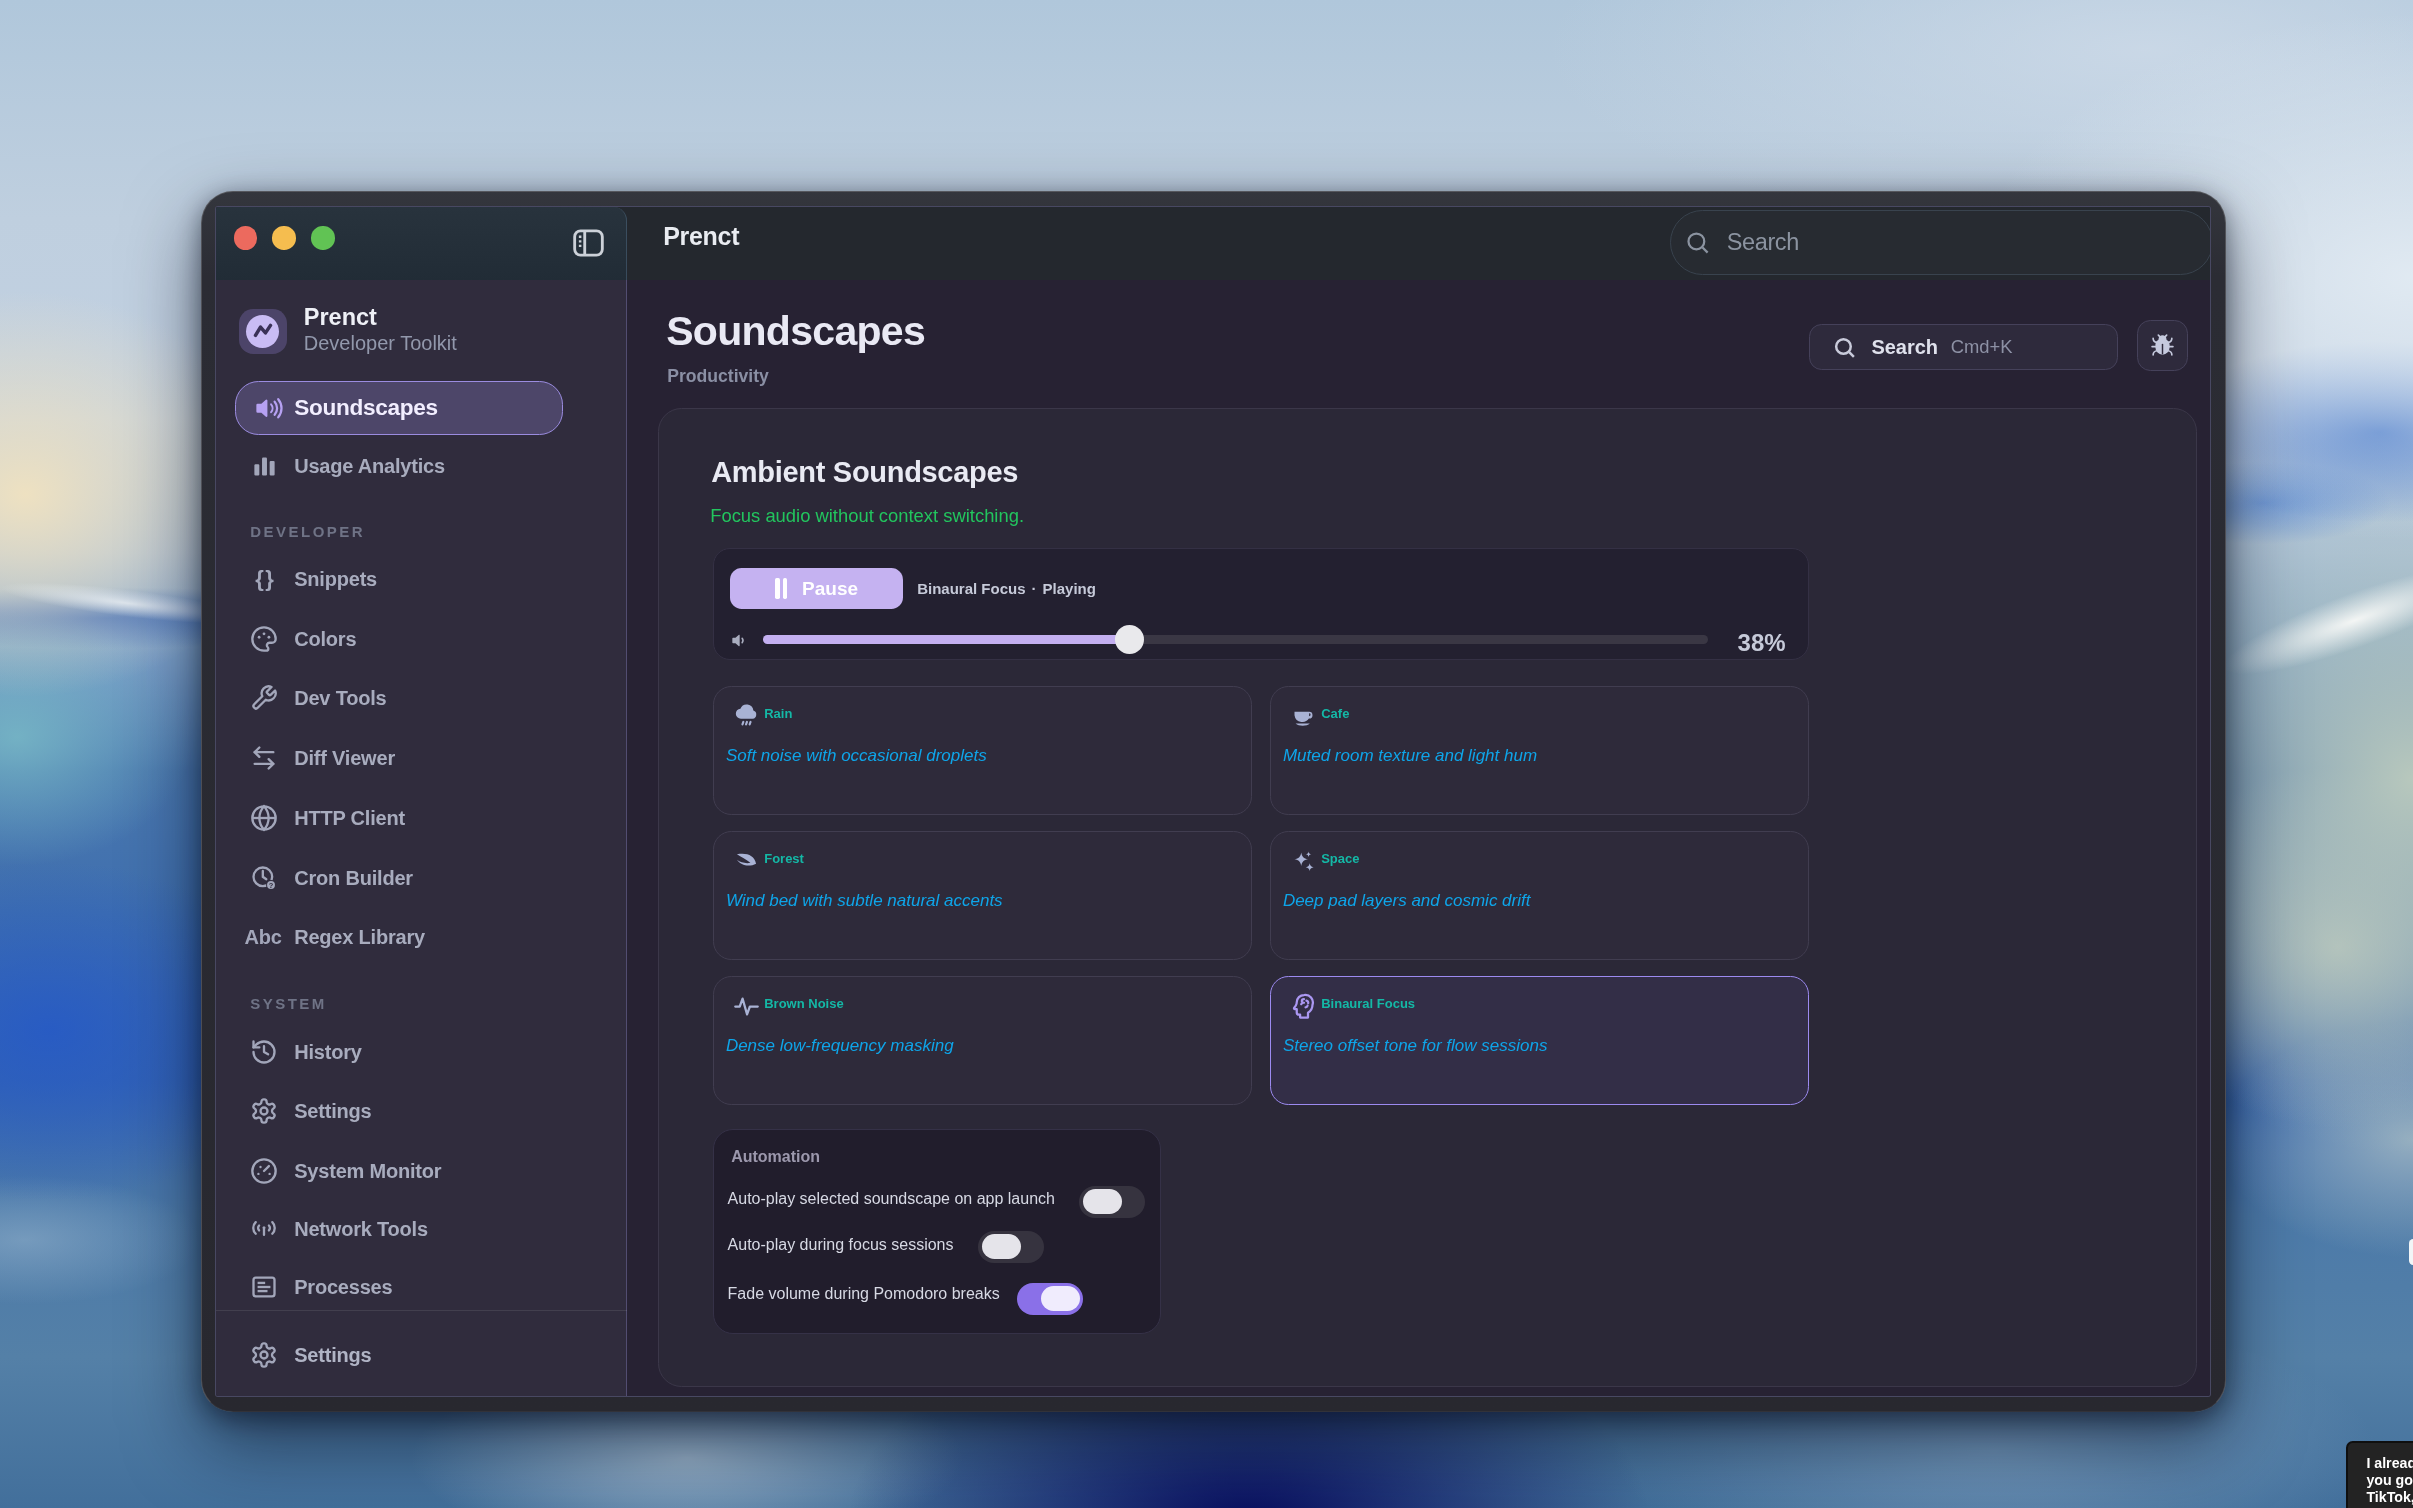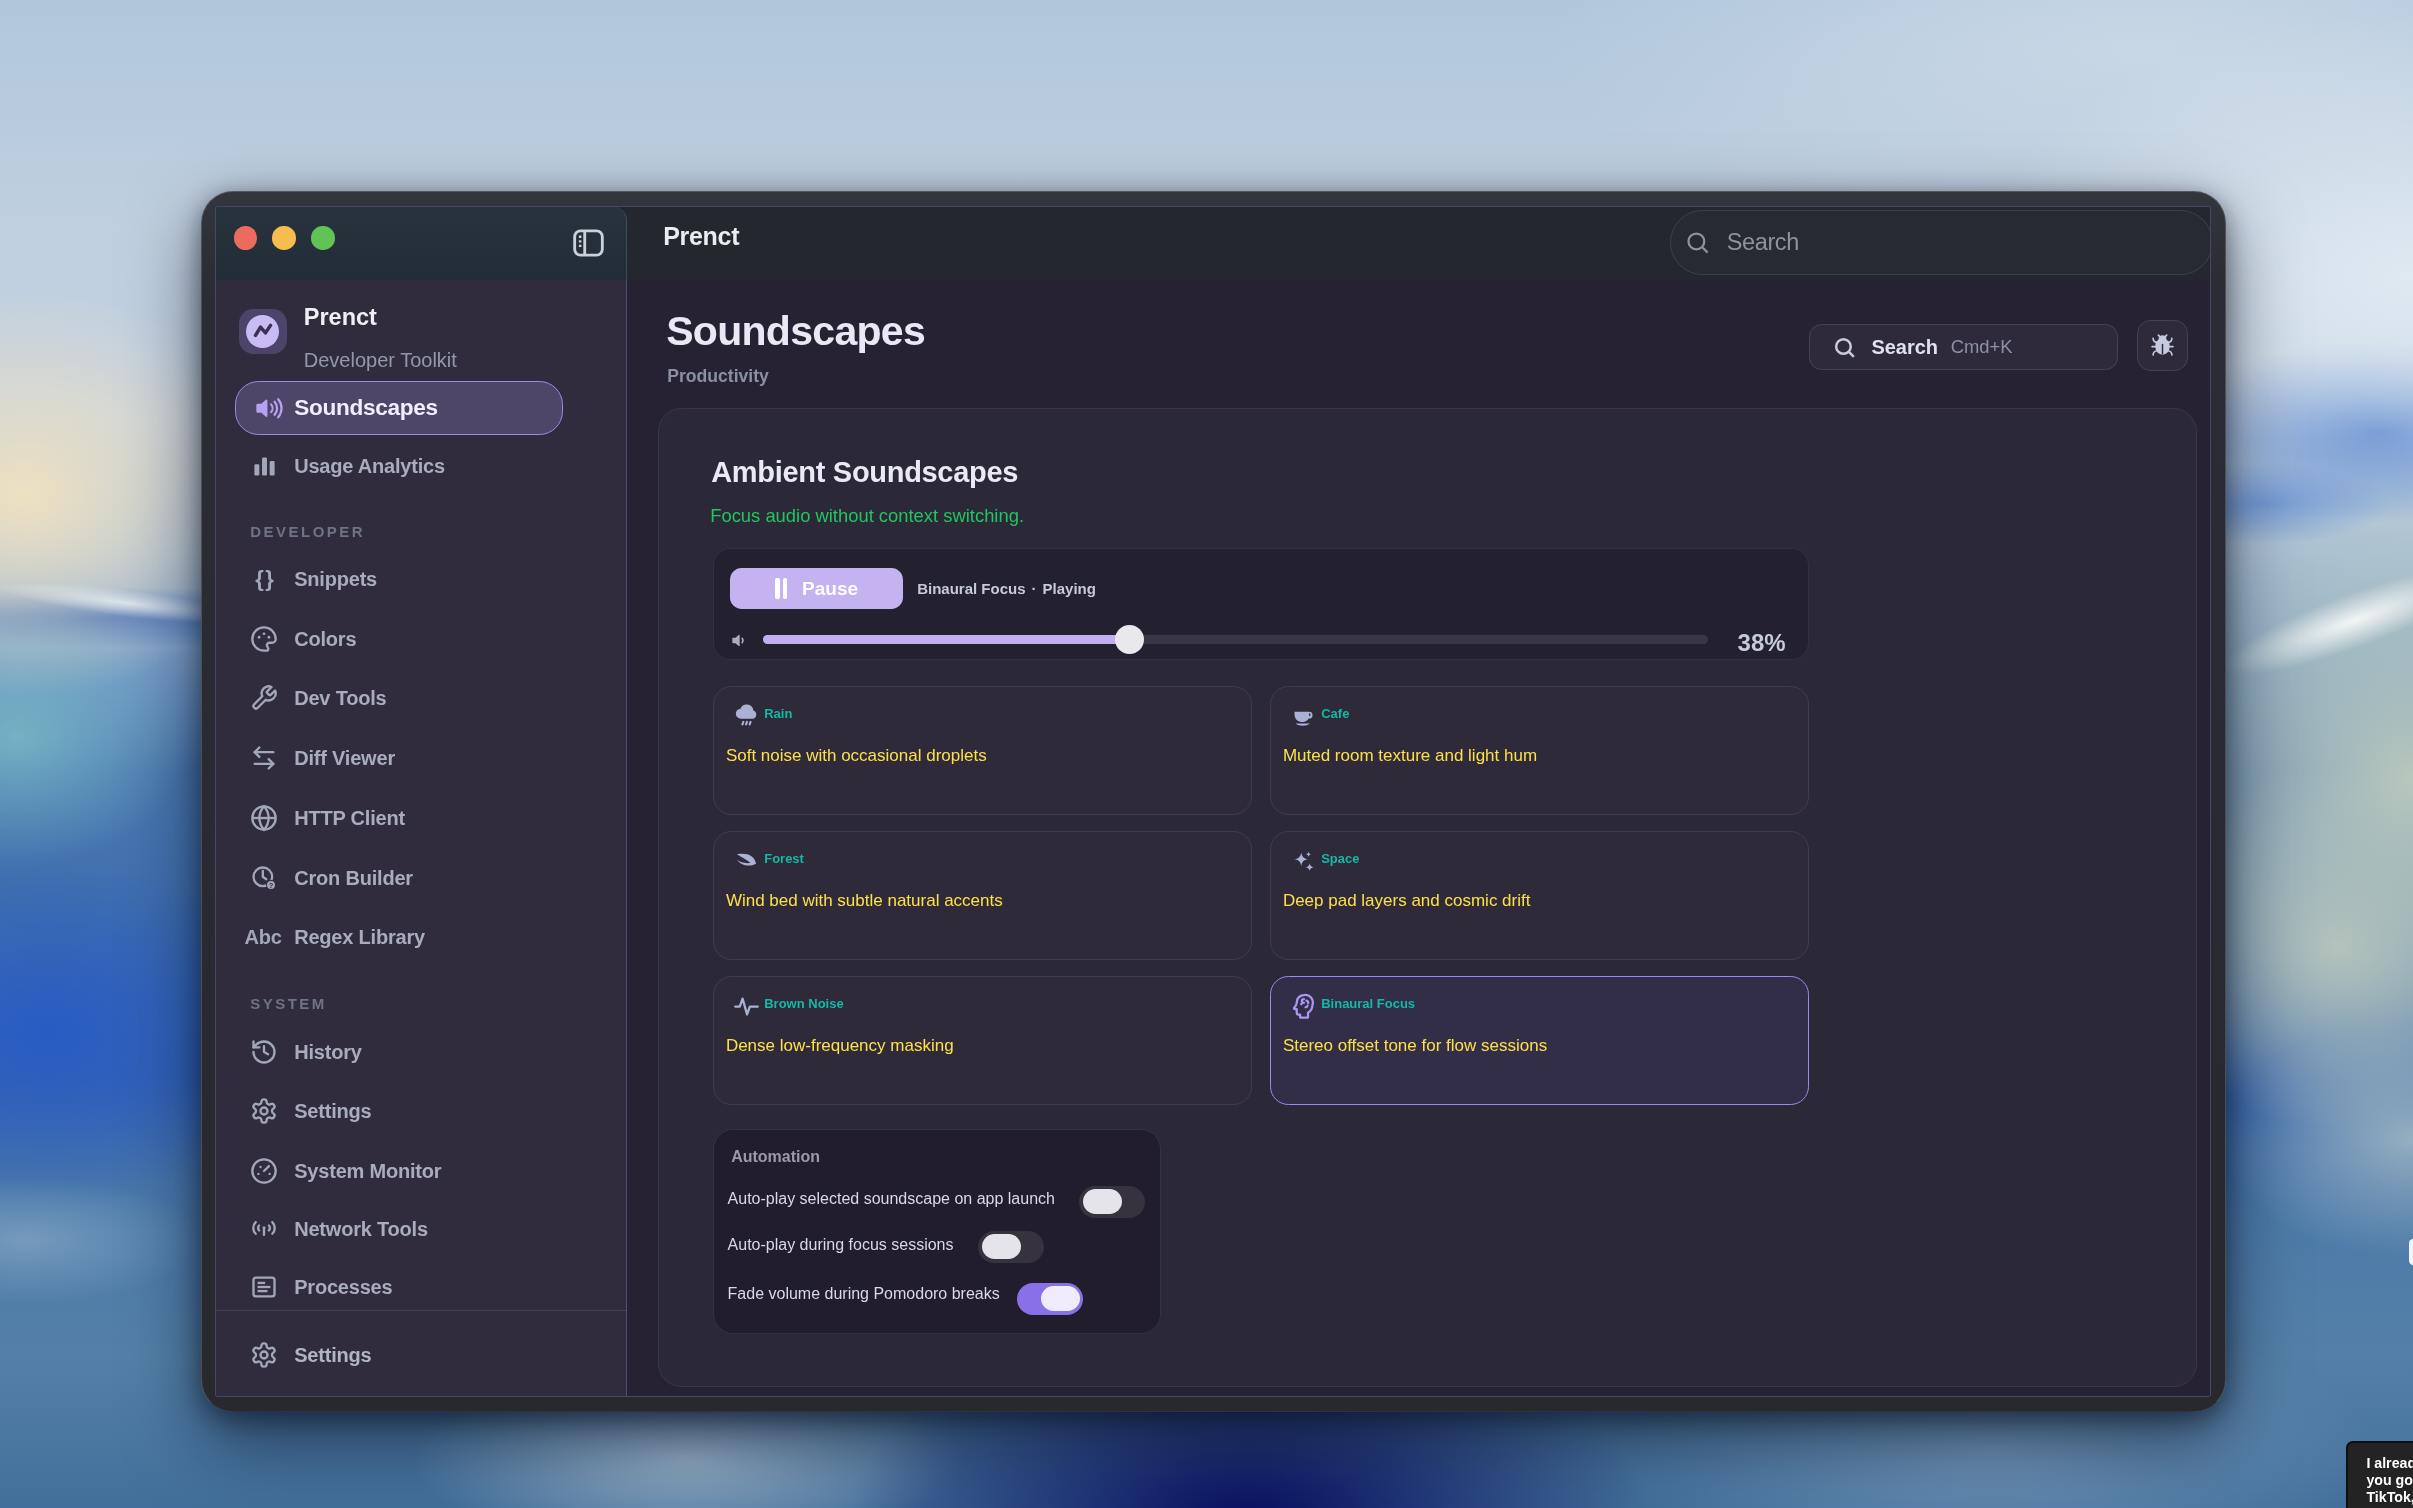--- a/index.html
+++ b/index.html
@@ -75,21 +75,21 @@
   .bodyrow { flex:1; display:flex; min-height:0; }
   .sidebar { flex:0 0 411px; background:#302c3d; border-right:0.8px solid rgba(131,124,186,.42);
     position:relative; }
   .brand { position:absolute; left:22.6px; top:28.5px; display:flex; }
   .logo { width:48px; height:45px; border-radius:14.2px; background:rgba(152,133,220,.28);
     display:flex; align-items:center; justify-content:center; }
   .logo .disc { width:33px; height:33px; border-radius:50%; background:#c9bcf4;
     display:flex; align-items:center; justify-content:center; }
   .brand .bt { margin-left:17px; }
   .brand .bt b { display:block; font-size:23.5px; font-weight:700; color:#eef0f6; line-height:27px; margin-top:-5px;}
-  .brand .bt i { display:block; font-style:normal; font-size:20px; color:#9298ac; margin-top:18px; }
+  .brand .bt i { display:block; font-style:normal; font-size:20px; color:#9298ac; margin-top:1px; }
 
   .nitem { position:absolute; left:0; width:411px; height:54px; display:flex; align-items:center;
     color:#a8acbe; font-size:20px; font-weight:700; letter-spacing:-0.2px; }
   .nitem .ic { position:absolute; left:34px; width:28.5px; height:28.5px; display:flex;
     align-items:center; justify-content:center; color:#a2a6ba; }
   .nitem .tx { position:absolute; left:78px; }
   .nitem.sel { left:19px; top:101px; width:328px; height:54px; border-radius:23.5px;
     background:#4d4669; border:1.7px solid #9b8ce0; color:#f2eeff; }
   .nitem.sel .ic { left:15px; width:34px; color:#b6a1f2; }
   .nitem.sel .tx { left:58px; font-weight:700; font-size:22.6px; letter-spacing:-0.3px; }
@@ -135,21 +135,21 @@
     background:#c3aff0; }
   .knob { position:absolute; left:401px; top:76px; width:29px; height:29px; border-radius:50%;
     background:#e9e9ec; }
   .pct { position:absolute; right:22.6px; top:80px; font-size:24px; font-weight:700; color:#c6cad9; }
 
   .tile { position:absolute; width:539px; height:129px; border-radius:18.4px;
     background:#2e2a3a; border:0.8px solid #413d50; }
   .tile .ic { position:absolute; left:18.4px; top:16px; width:27px; height:27px; color:#a9b2d4;
     display:flex; align-items:center; justify-content:center; }
   .tile .tt { position:absolute; left:50px; top:19px; font-size:13px; font-weight:700; color:#14b8a6; }
-  .tile .td { position:absolute; left:11.7px; top:59px; font-size:17px; color:#fde047; }
+  .tile .td { position:absolute; left:11.7px; top:59px; font-size:17px; color:#0ea5e9;font-style:italic; }
   .tile.sel { border:1.7px solid #9c8af0; background:#332e47; }
   .tile.sel .ic { color:#ab97f2; }
 
   .auto { position:absolute; left:54px; top:720px; width:448px; height:205px; border-radius:20px;
     background:#211d2c; border:0.8px solid #353147; }
   .auto .al { position:absolute; left:17px; top:18.4px; font-size:16px; font-weight:700; color:#9c98ad; }
   .arow { position:absolute; left:13.4px; font-size:16px; color:#d7d9e4; white-space:nowrap; }
   .tog { position:absolute; width:66px; height:32px; border-radius:16px; background:#36333f; }
   .tog .kn { position:absolute; top:3.4px; left:3.4px; width:39px; height:25px; border-radius:12.6px;
     background:#e5e4ea; }

